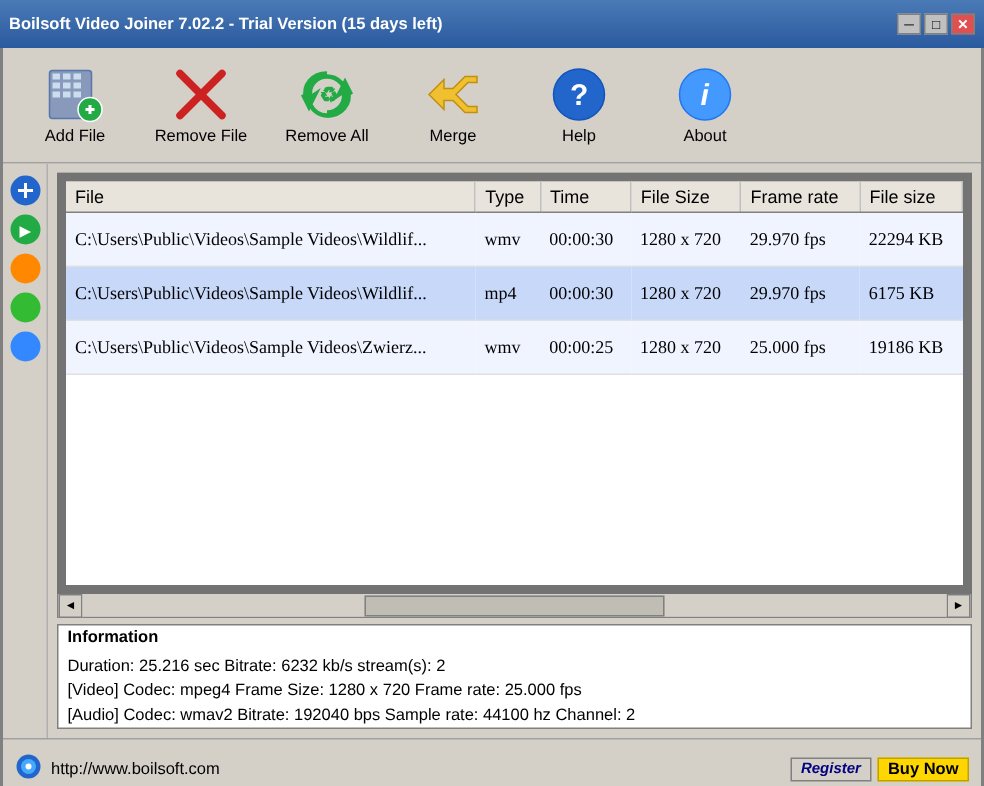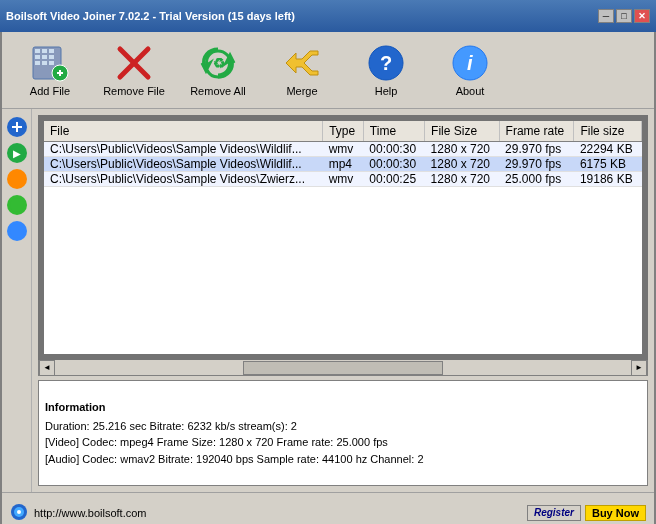--- a/index.html
+++ b/index.html
@@ -143,22 +143,23 @@
       font-weight: normal;
       white-space: nowrap;
     }
     tbody tr {
       border-bottom: 1px solid #e0e0e0;
     }
     tbody tr:nth-child(odd) { background: #f0f4ff; }
     tbody tr:nth-child(even) { background: #ffffff; }
     tbody tr.selected { background: #c8d8f8; }
     tbody td {
-      padding: 0 6px;
+      padding: 10px 6px;
       white-space: nowrap;
+      font-family: Liberation Serif, serif;
     }
 
     
     .scrollbar-area {
       height: 16px;
       background: #f0f0f0;
       border: 1px solid #808080;
       border-top: none;
       display: flex;
       align-items: center;
@@ -190,21 +191,21 @@
       left: 50%;
       transform: translateX(-50%);
       top: 1px;
     }
 
     
     .info-panel {
       background: white;
       border: 1px solid #808080;
       margin-top: 4px;
-      padding: 18px 6px;
+      padding: 0 6px;
       font-size: 11px;
       color: #000;
       line-height: 1.5;
     }
     .info-title {
       font-weight: bold;
       font-size: 11px;
       margin-bottom: 2px;
     }
 

